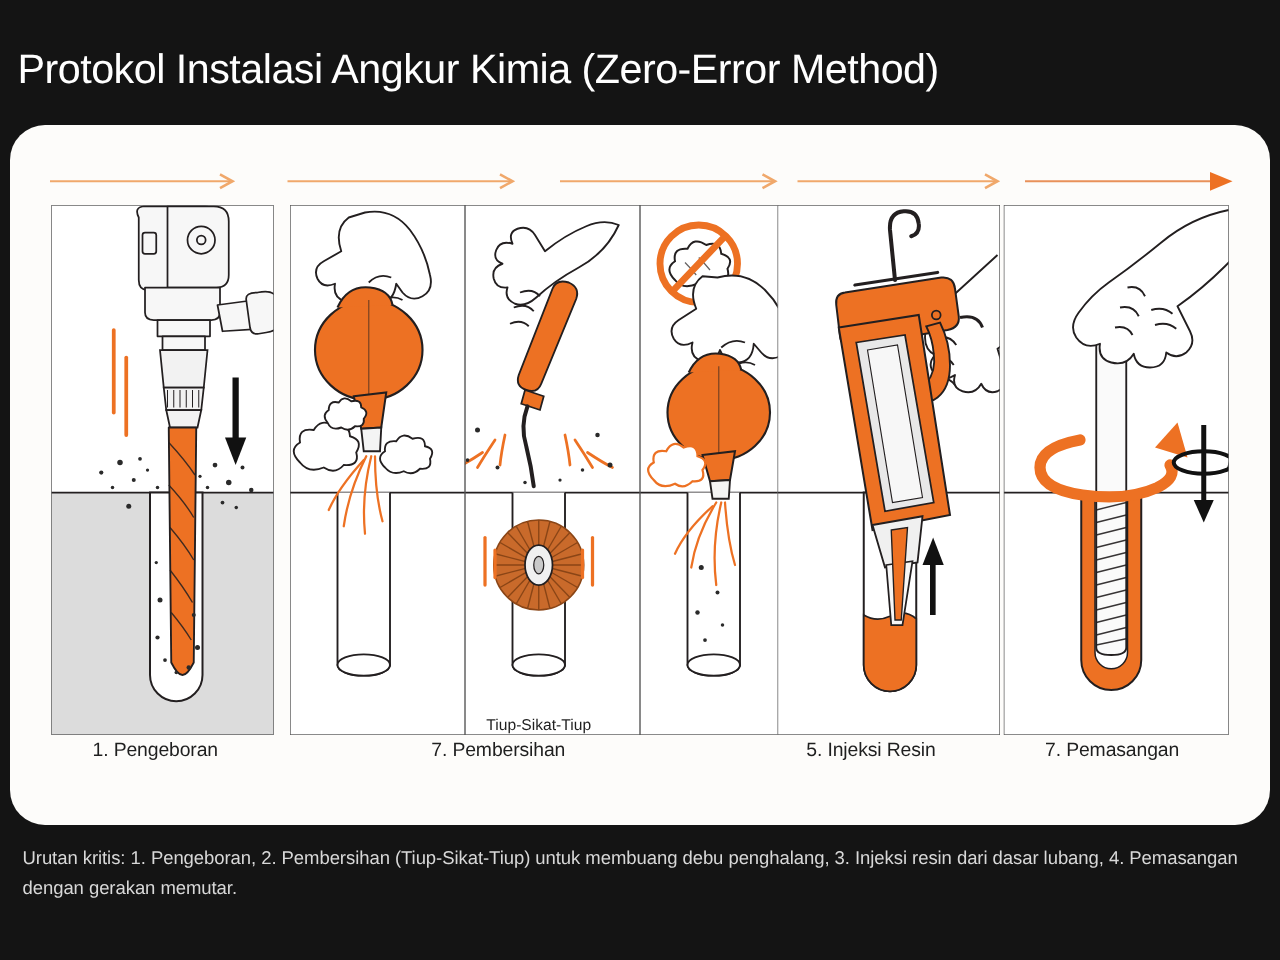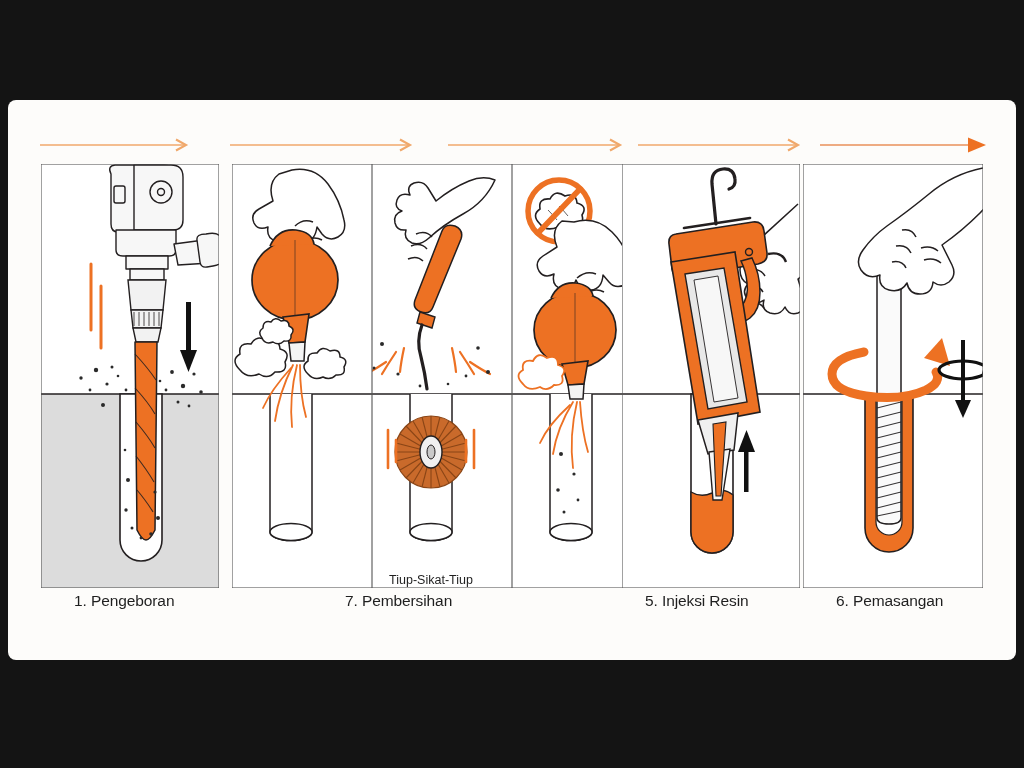--- a/index.html
+++ b/index.html
@@ -14,21 +14,21 @@
 
   .slide-title {
     position: absolute; left: 14px; top: 36px;
     font-size: 33px; font-weight: 400; color: #ffffff;
     letter-spacing: -0.4px; white-space: nowrap;
   }
 
   .card {
     position: absolute; left: 8px; top: 100px;
     width: 1008px; height: 560px;
-    background: #fdfcfa; border-radius: 8px;
+    background: #fdfcfa; border-radius: 28px;
     overflow: hidden;
   }
 
   .arrow-row {
     position: absolute; left: 0; top: 34px; width: 1008px; height: 22px;
   }
   .panels {
     position: absolute; left: 0; top: 62px; width: 1008px; height: 430px;
   }
   .labels {
@@ -45,20 +45,21 @@
     letter-spacing: -0.05px;
   }
 
   svg { display: block; }
 </style>
 </head>
 <body>
 
 <div class="slide">
 
+  <div class="slide-title">Protokol Instalasi Angkur Kimia (Zero-Error Method)</div>
 
   <div class="card">
 
     <div class="arrow-row">
       <svg width="1008" height="22" viewBox="0 0 1008 22">
         <g stroke="#F0A86B" stroke-width="1.6" fill="none">
           <g>
             <line x1="32" y1="11" x2="178" y2="11"></line>
             <polyline points="168,5.5 178,11 168,16.5" stroke-width="2.1"></polyline>
           </g>
@@ -478,19 +479,20 @@
 
         <text x="423" y="422" text-anchor="middle" font-family="Liberation Sans, sans-serif" font-size="12.5" fill="#1f1f1f" id="sublabel2">Tiup-Sikat-Tiup</text>
 
       </svg>
     </div>
 
     <div class="labels">
       <div class="step-label" style="left:66px; top:4px;">1. Pengeboran</div>
       <div class="step-label" style="left:337px; top:4px;">7. Pembersihan</div>
       <div class="step-label" style="left:637px; top:4px;">5. Injeksi Resin</div>
-      <div class="step-label" style="left:828px; top:4px;">6. Pemasangan</div>
+      <div class="step-label" style="left:828px; top:4px;">7. Pemasangan</div>
     </div>
 
   </div>
 
+  <div class="caption">Urutan kritis: 1. Pengeboran, 2. Pembersihan (Tiup-Sikat-Tiup) untuk membuang debu penghalang, 3. Injeksi resin dari dasar lubang, 4. Pemasangan dengan gerakan memutar.</div>
 
 </div>
 
 </body></html>

